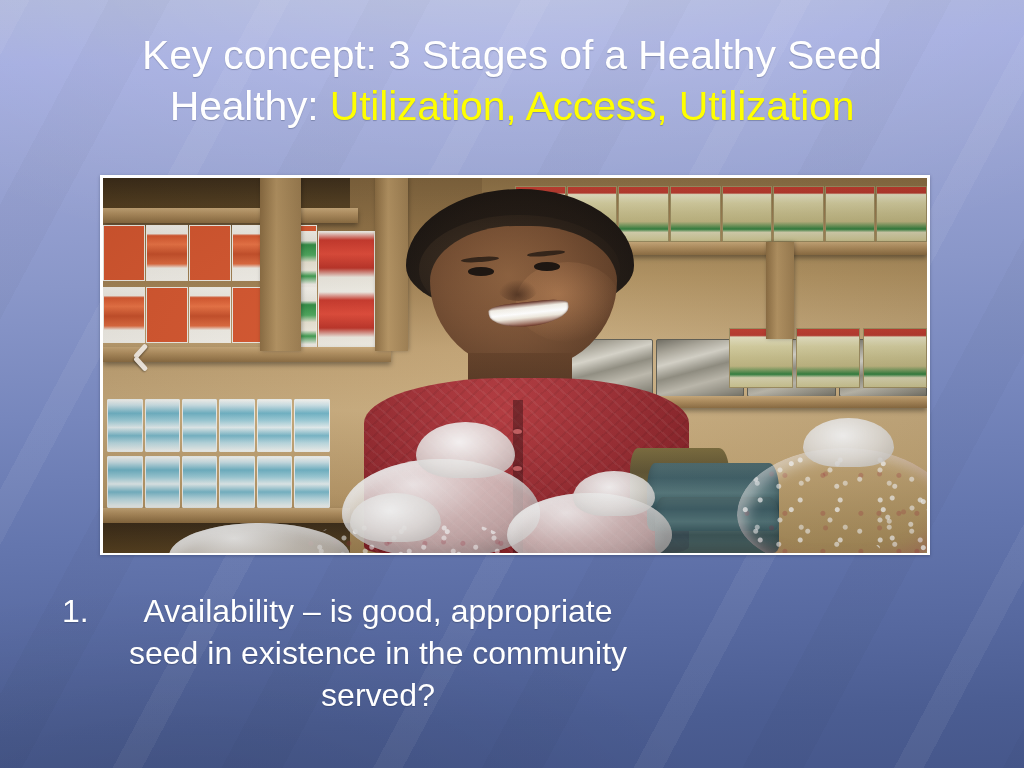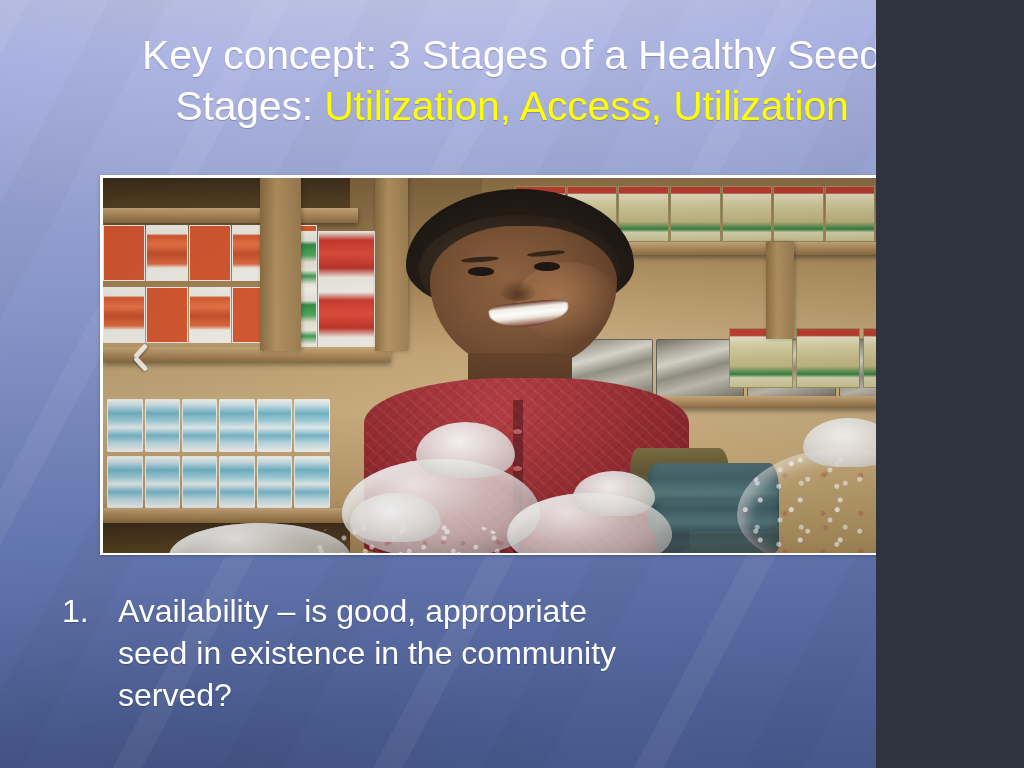--- a/index.html
+++ b/index.html
@@ -2,21 +2,21 @@
 <html><head>
 <meta charset="utf-8">
 <style>
   html, body {
     margin: 0;
     padding: 0;
     background: #30343f;
   }
   #slide {
     position: relative;
-    width: 876px;
+    width: 1024px;
     height: 768px;
     overflow: hidden;
     font-family: "Liberation Sans", sans-serif;
     background: linear-gradient(178deg, #aab3da 0%, #a3ace0 8%, #9aa4d4 20%, #8a97c9 36%, #7787bd 52%, #6476ae 68%, #56689f 82%, #4b5d92 92%, #46578b 100%);
     text-decoration: underline;
   }
   
   #slide .tex1 {
     position: absolute;
     inset: 0;
@@ -297,34 +297,34 @@
     top: 590px;
     width: 900px;
     color: #ffffff;
     font-size: 32px;
     line-height: 1.32;
     text-shadow: 0 1px 1px rgba(35,45,75,0.35);
     z-index: 5;
   }
   .bullet-row { display: flex; align-items: flex-start; }
   .bullet-num { width: 56px; flex: 0 0 56px; }
-  .bullet-text { flex: 1 1 auto; max-width: 520px; }
+  .bullet-text { flex: 1 1 auto; max-width: 520px; text-align: center; }
 </style>
 </head>
 <body>
 
 <div id="slide">
 
   <div class="tex1"></div>
   <div class="tex2"></div>
   <div class="tex3"></div>
 
   <div class="title-block">
     <span class="title-line">Key concept: 3 Stages of a Healthy Seed</span>
-    <span class="title-line"><span>Stages: </span><span class="title-accent">Utilization, Access, Utilization</span></span>
+    <span class="title-line"><span>Healthy: </span><span class="title-accent">Utilization, Access, Utilization</span></span>
   </div>
 
   <div class="photo-frame">
     <div class="photo">
 
       <div class="wall"></div>
       <div class="wall-right"></div>
 
       <div class="packrow" style="left:50%; top:2%; width:50%; height:15%;">
         <div class="pk pk-kraft"></div>

